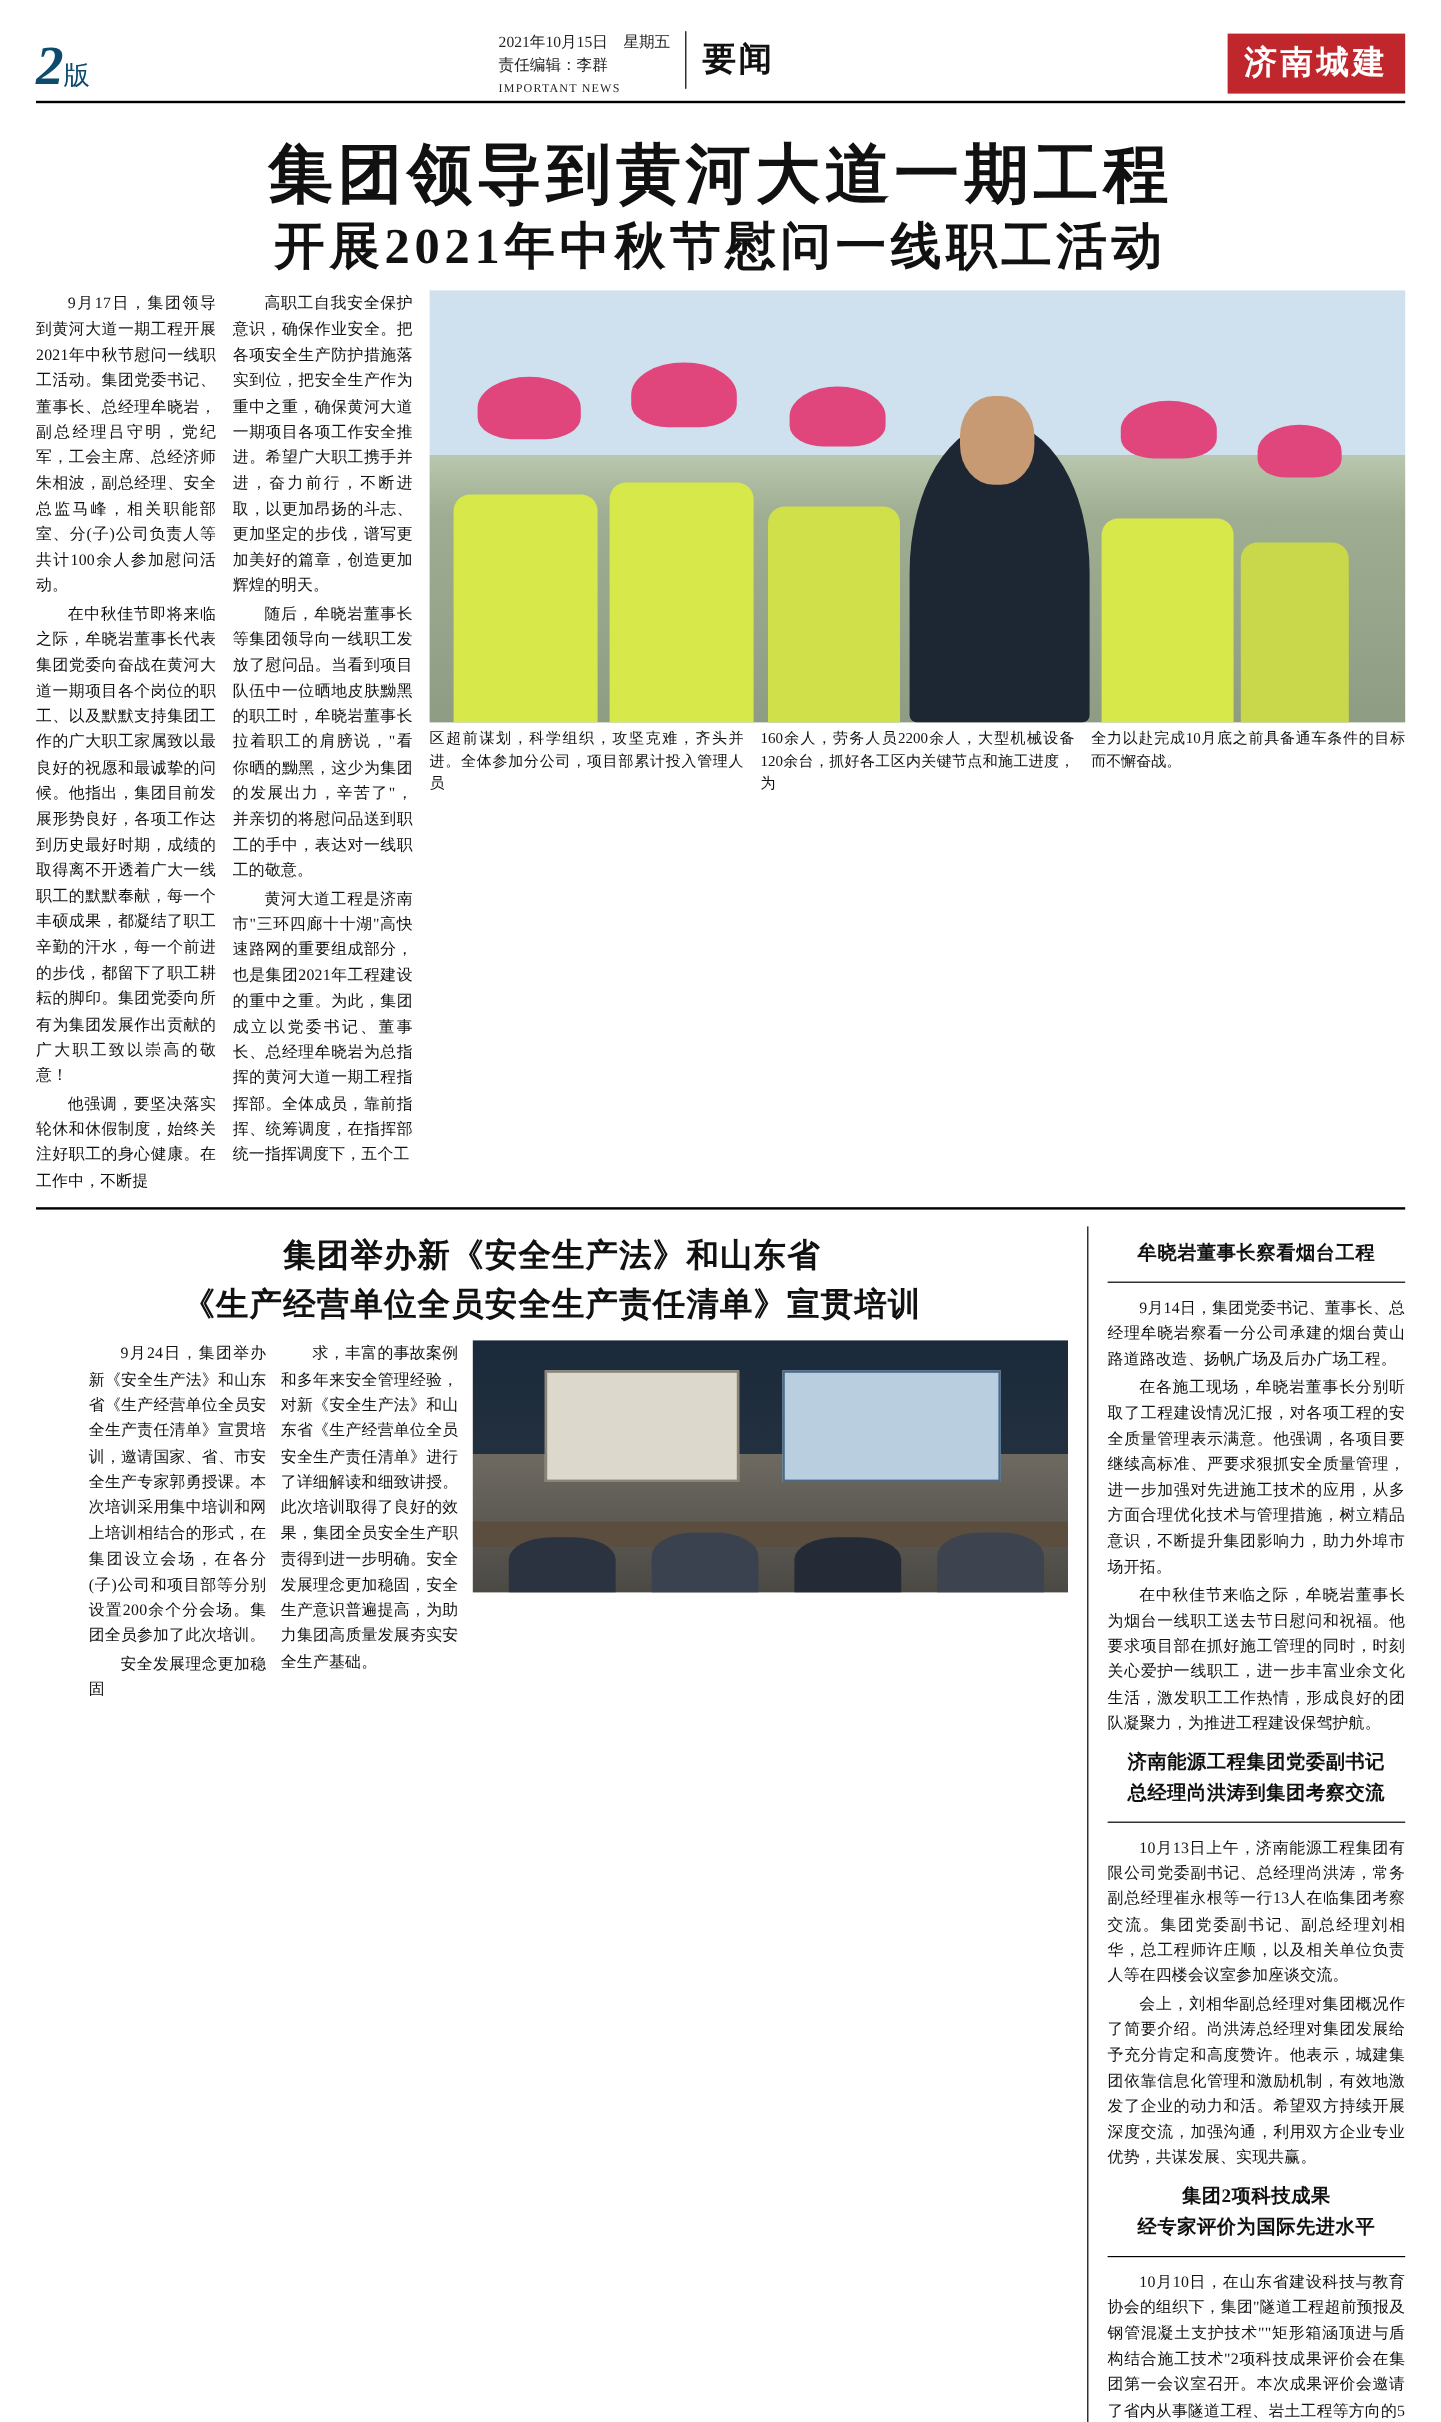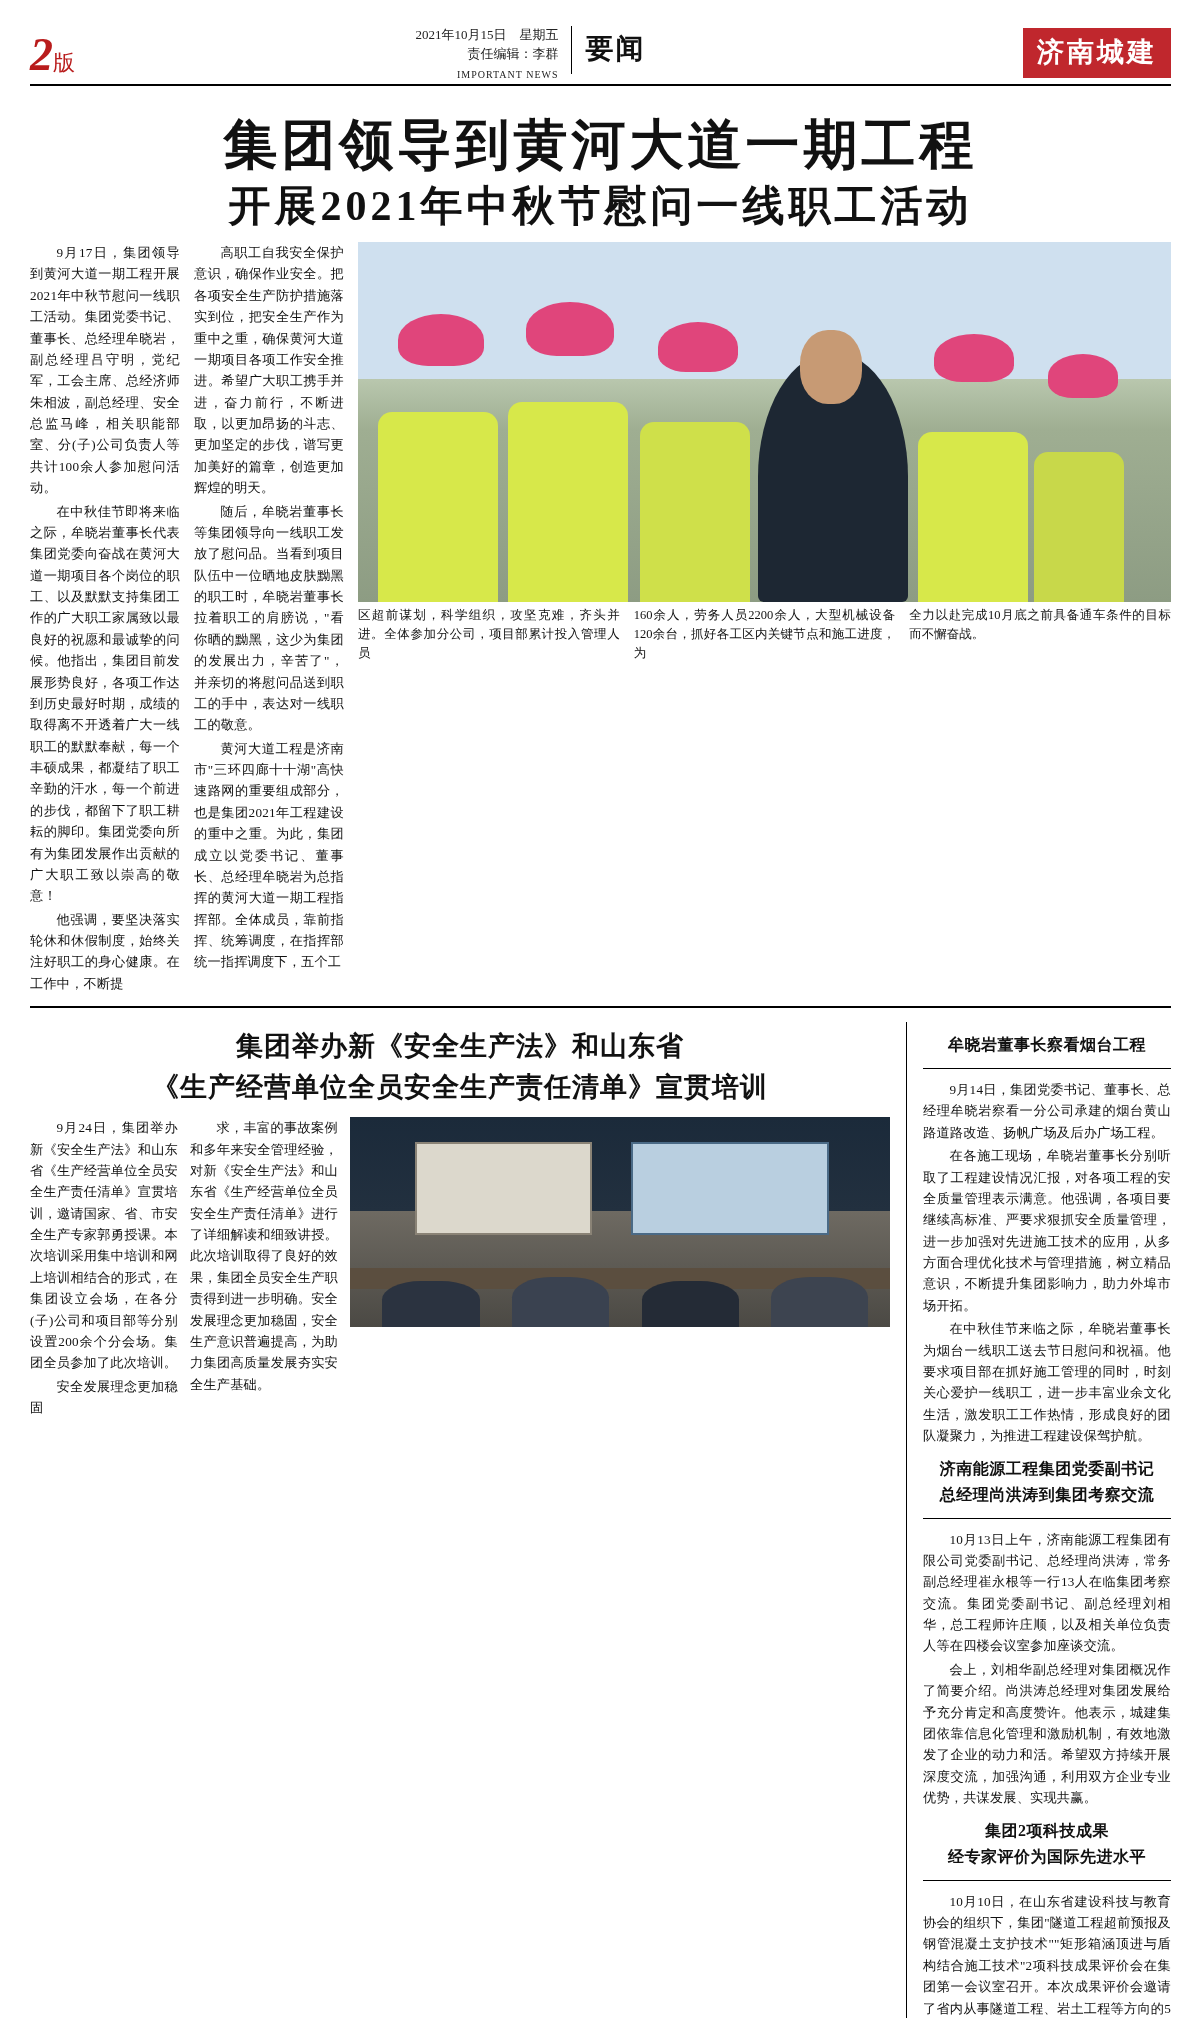--- a/index.html
+++ b/index.html
@@ -19,36 +19,36 @@
   
   .masthead{
     display:flex;
     align-items:flex-start;
     height:64px;
     position:relative;
   }
   .page-num{
     font-size:34px;
     font-family:"Liberation Serif", serif;
-    color:#b91c1c;
+    color:#0c4a6e;
     line-height:1;
     padding-top:14px;
     width:110px;
     white-space:nowrap;
   }
   .page-num .num{font-size:46px;font-weight:bold;font-style:italic;}
   .page-num .ban{font-size:22px;}
   .masthead-center{
     flex:1;
     display:flex;
     justify-content:center;
     align-items:flex-start;
   }
   .mast-info{
-    text-align:right;
+    text-align:left;
     font-size:13px;
     line-height:1.45;
     color:#222;
     padding-right:12px;
     padding-top:8px;
   }
   .mast-en{
     font-size:10px;
     letter-spacing:1px;
     margin-top:4px;
@@ -158,21 +158,21 @@
   .mid-left{flex:1;}
   .mid-right{width:248px;}
   .sub-headline{
     text-align:center;
     font-size:27px;
     font-weight:bold;
     line-height:1.5;
     letter-spacing:1px;
     margin:4px 0 10px 0;
   }
-  .mid-body{display:flex;gap:12px;}
+  .mid-body{display:flex;gap:12px;margin-left:44px;}
   .mid-body .c{width:148px;}
   .mid-photo{flex:1;}
   .sec-title{
     font-size:16px;
     font-weight:bold;
     text-align:center;
     margin:10px 0 6px 0;
     letter-spacing:0.5px;
   }
   .sec-title.l2{line-height:1.6;}

